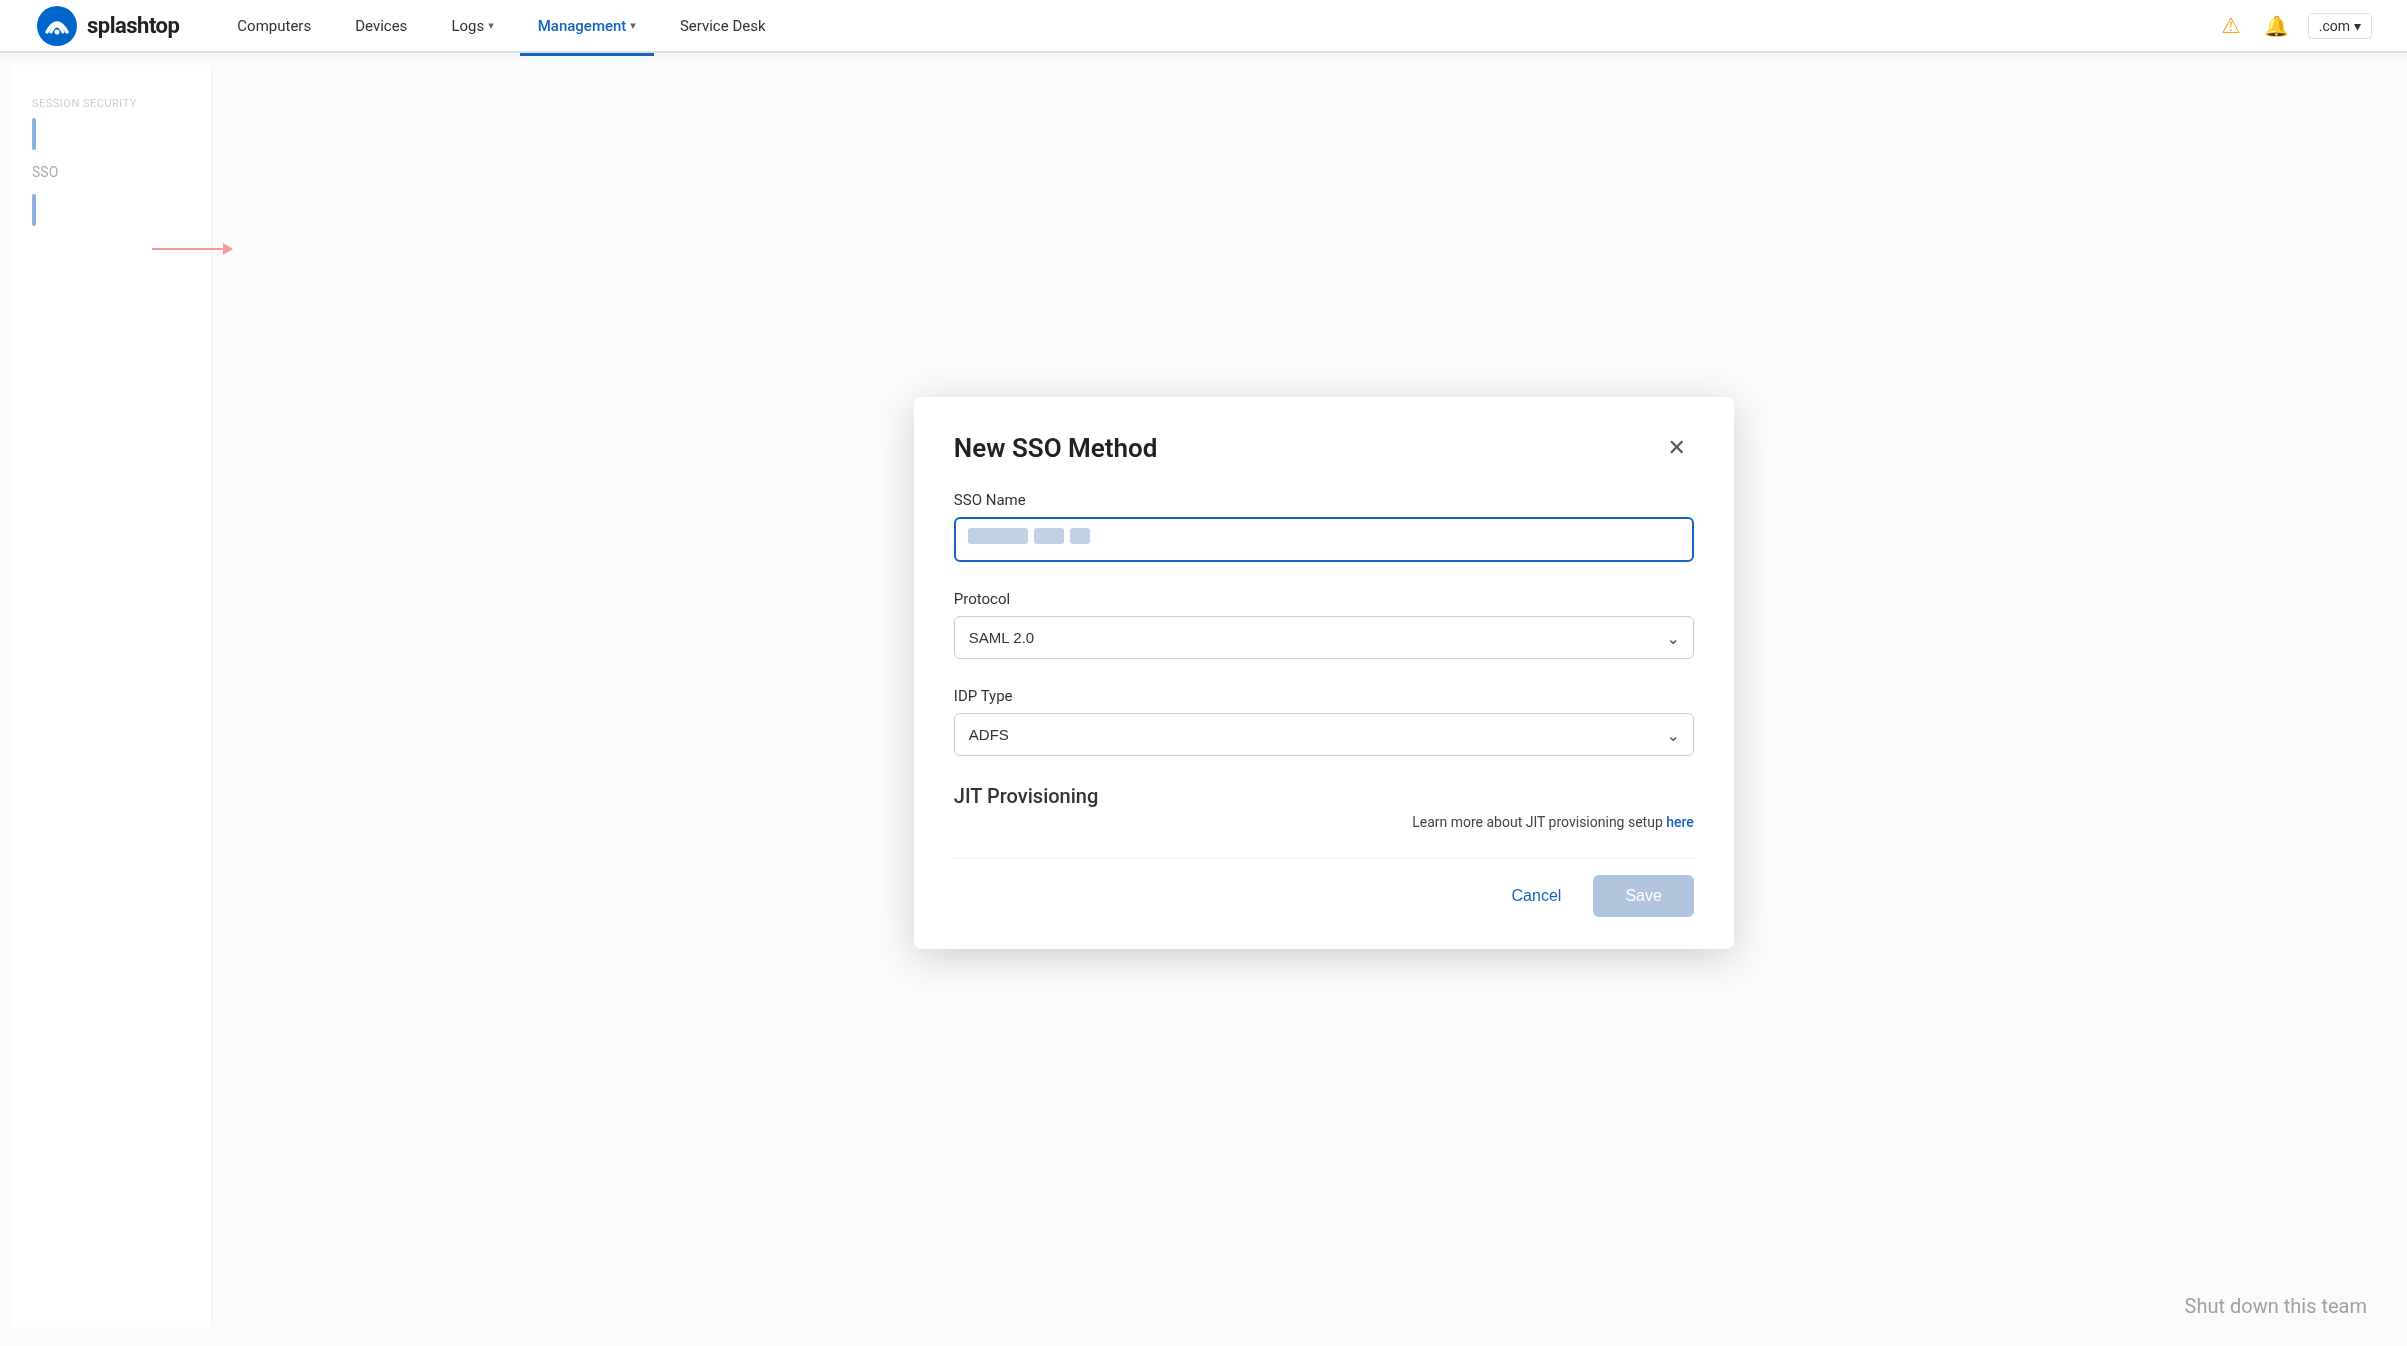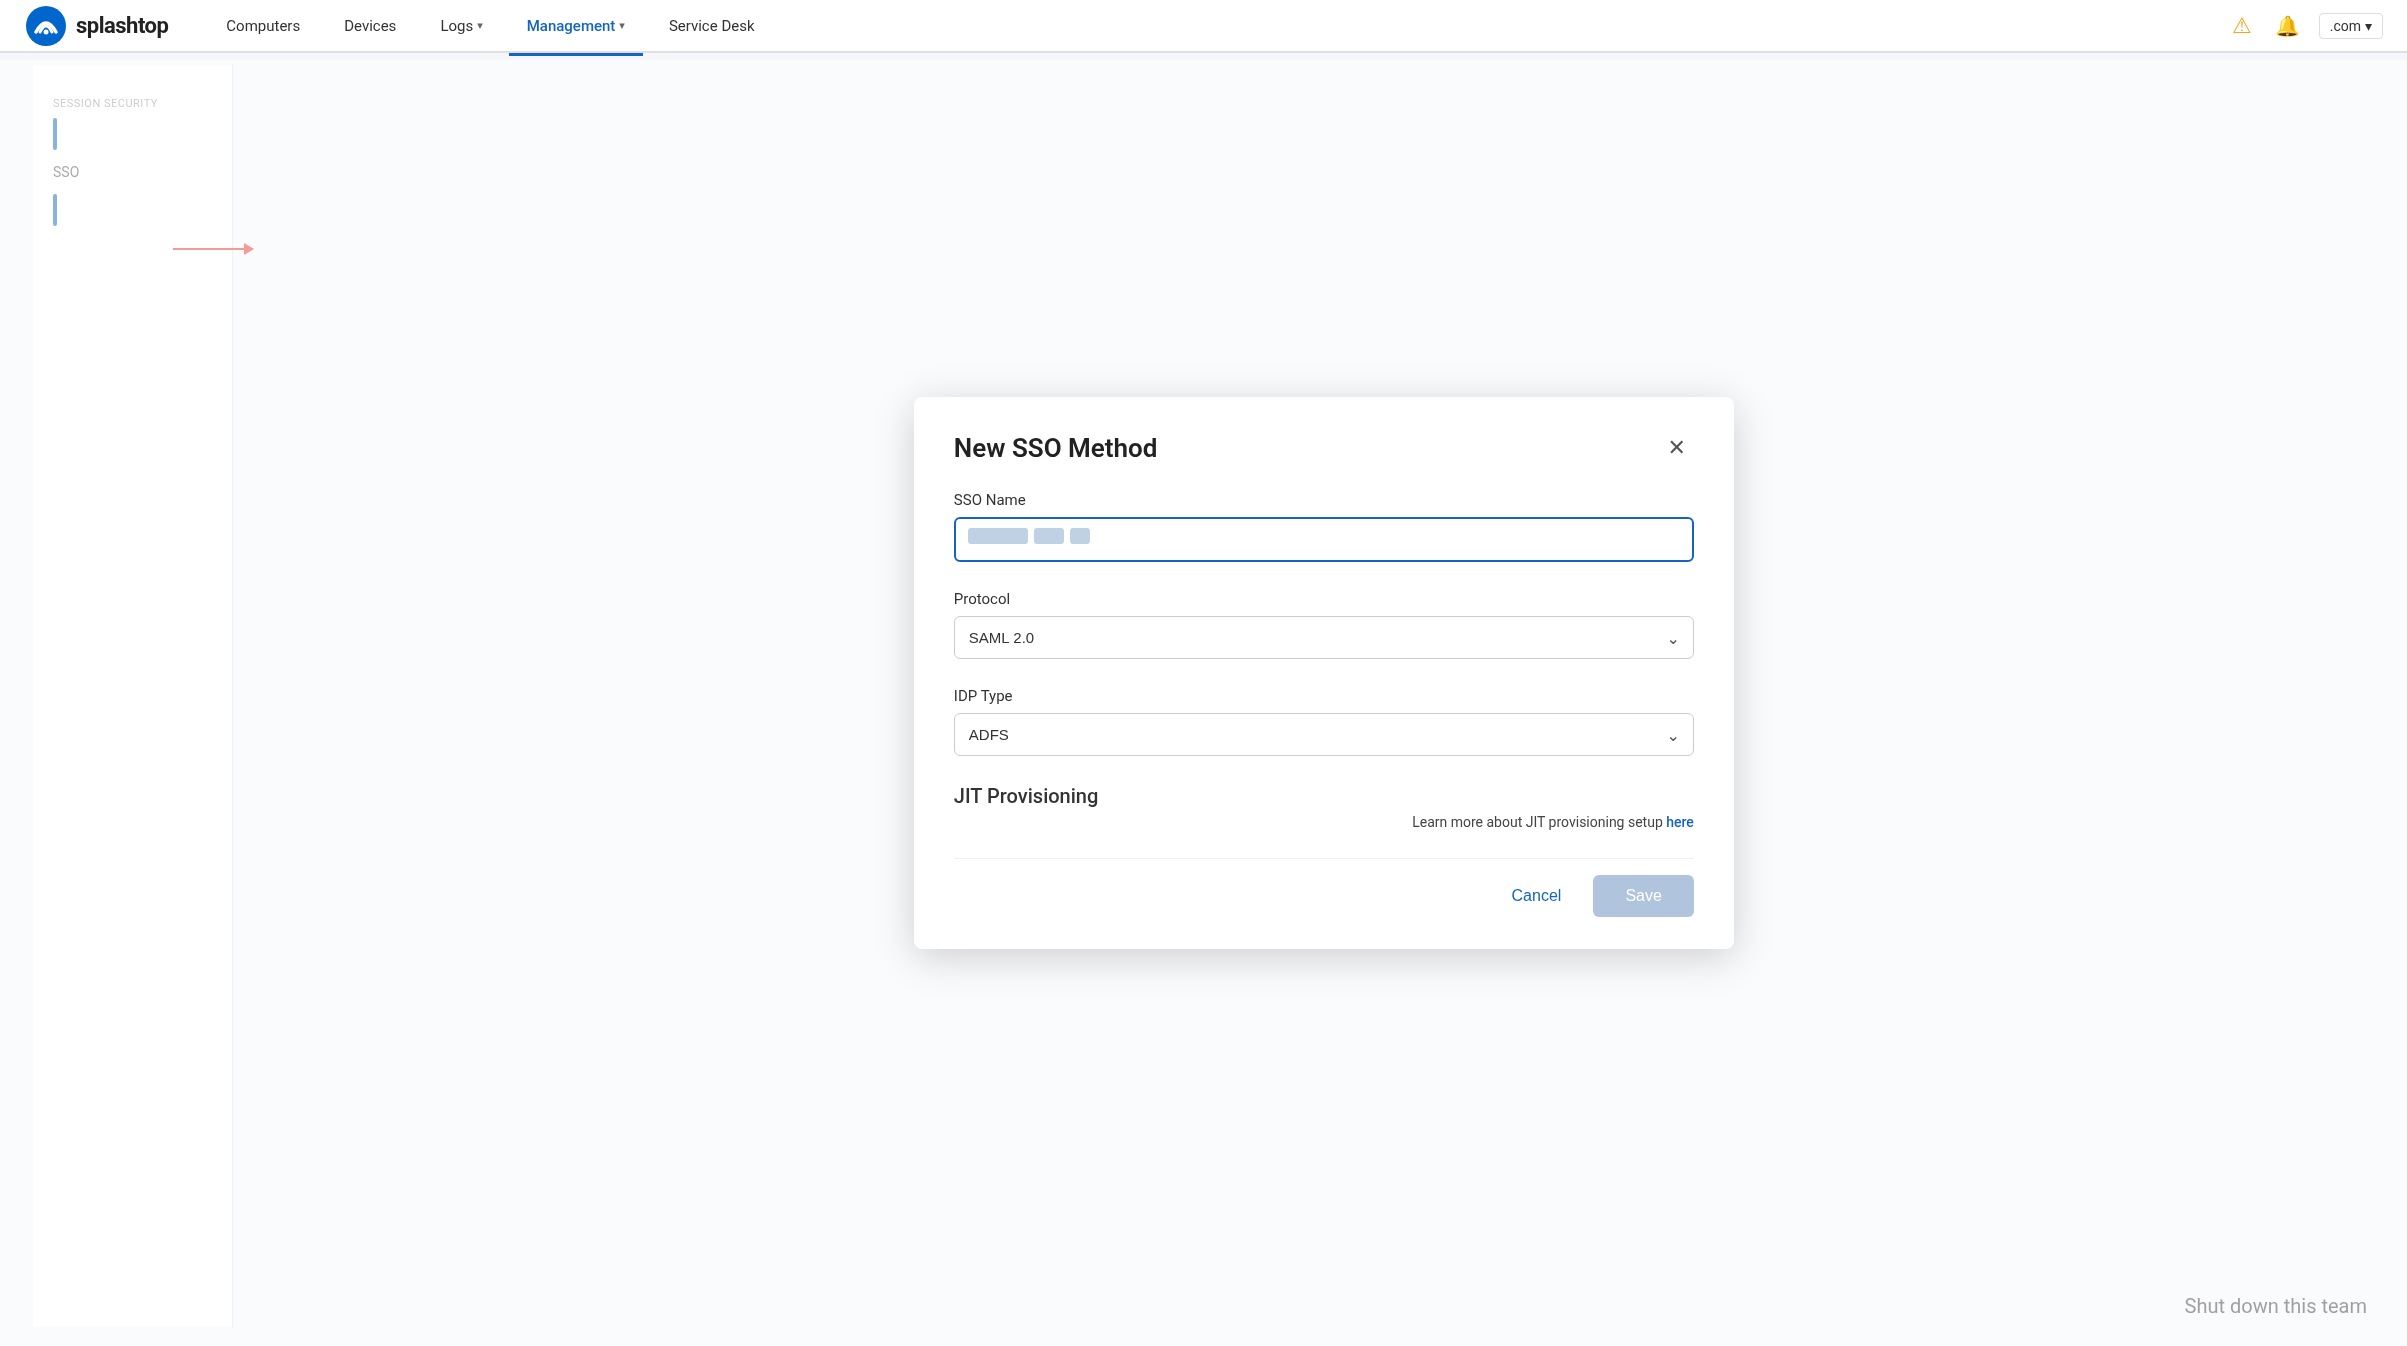--- a/index.html
+++ b/index.html
@@ -8,21 +8,21 @@
       background: #f5f6fa;
       min-height: 100vh;
     }
 
     
     .navbar {
       background: #fff;
       border-bottom: 2px solid #e0e0e0;
       display: flex;
       align-items: center;
-      padding: 0 24px;
+      padding: 0 35px;
       height: 53px;
       position: relative;
       z-index: 10;
     }
     .navbar-logo {
       display: flex;
       align-items: center;
       margin-right: 40px;
     }
     .logo-icon {
@@ -101,21 +101,20 @@
       border-radius: 4px;
       background: #fff;
     }
 
     
     .page-content {
       display: flex;
       padding: 12px;
       min-height: calc(100vh - 60px);
       position: relative;
-      margin-left: 21px;
     }
 
     
     .sidebar {
       width: 200px;
       background: #fff;
       border-right: 1px solid #e0e0e0;
       padding: 20px 0;
       flex-shrink: 0;
     }

